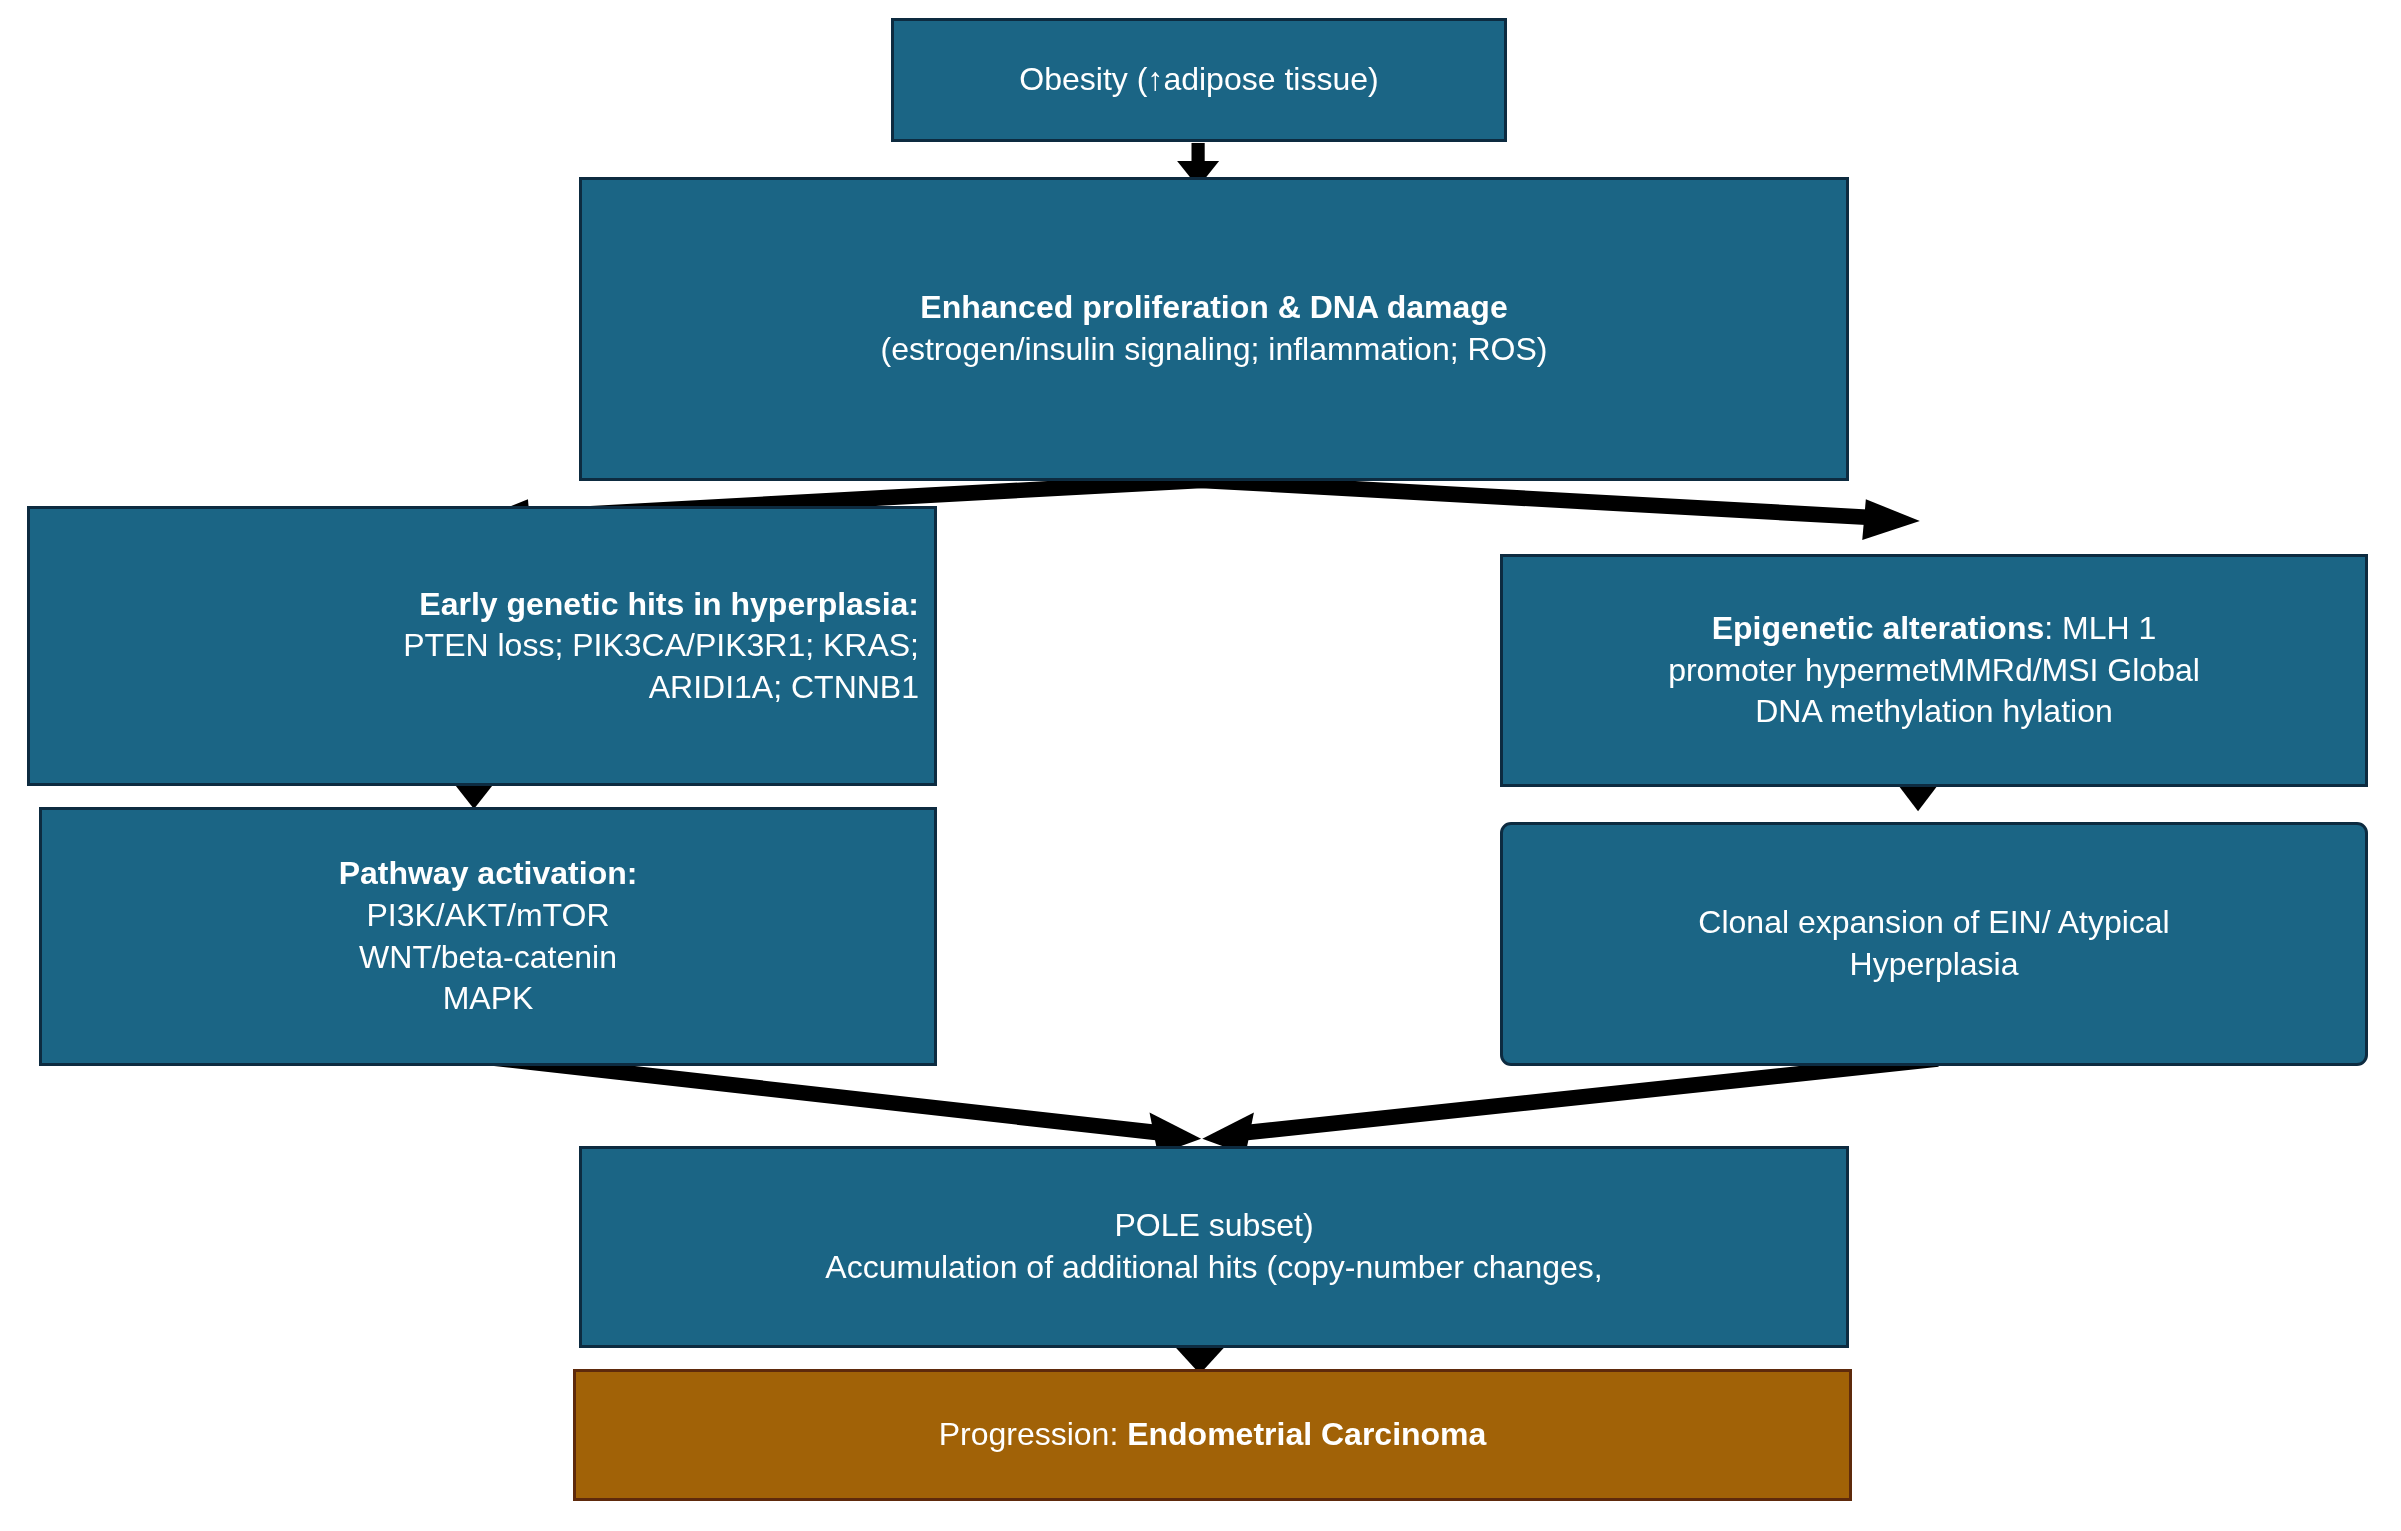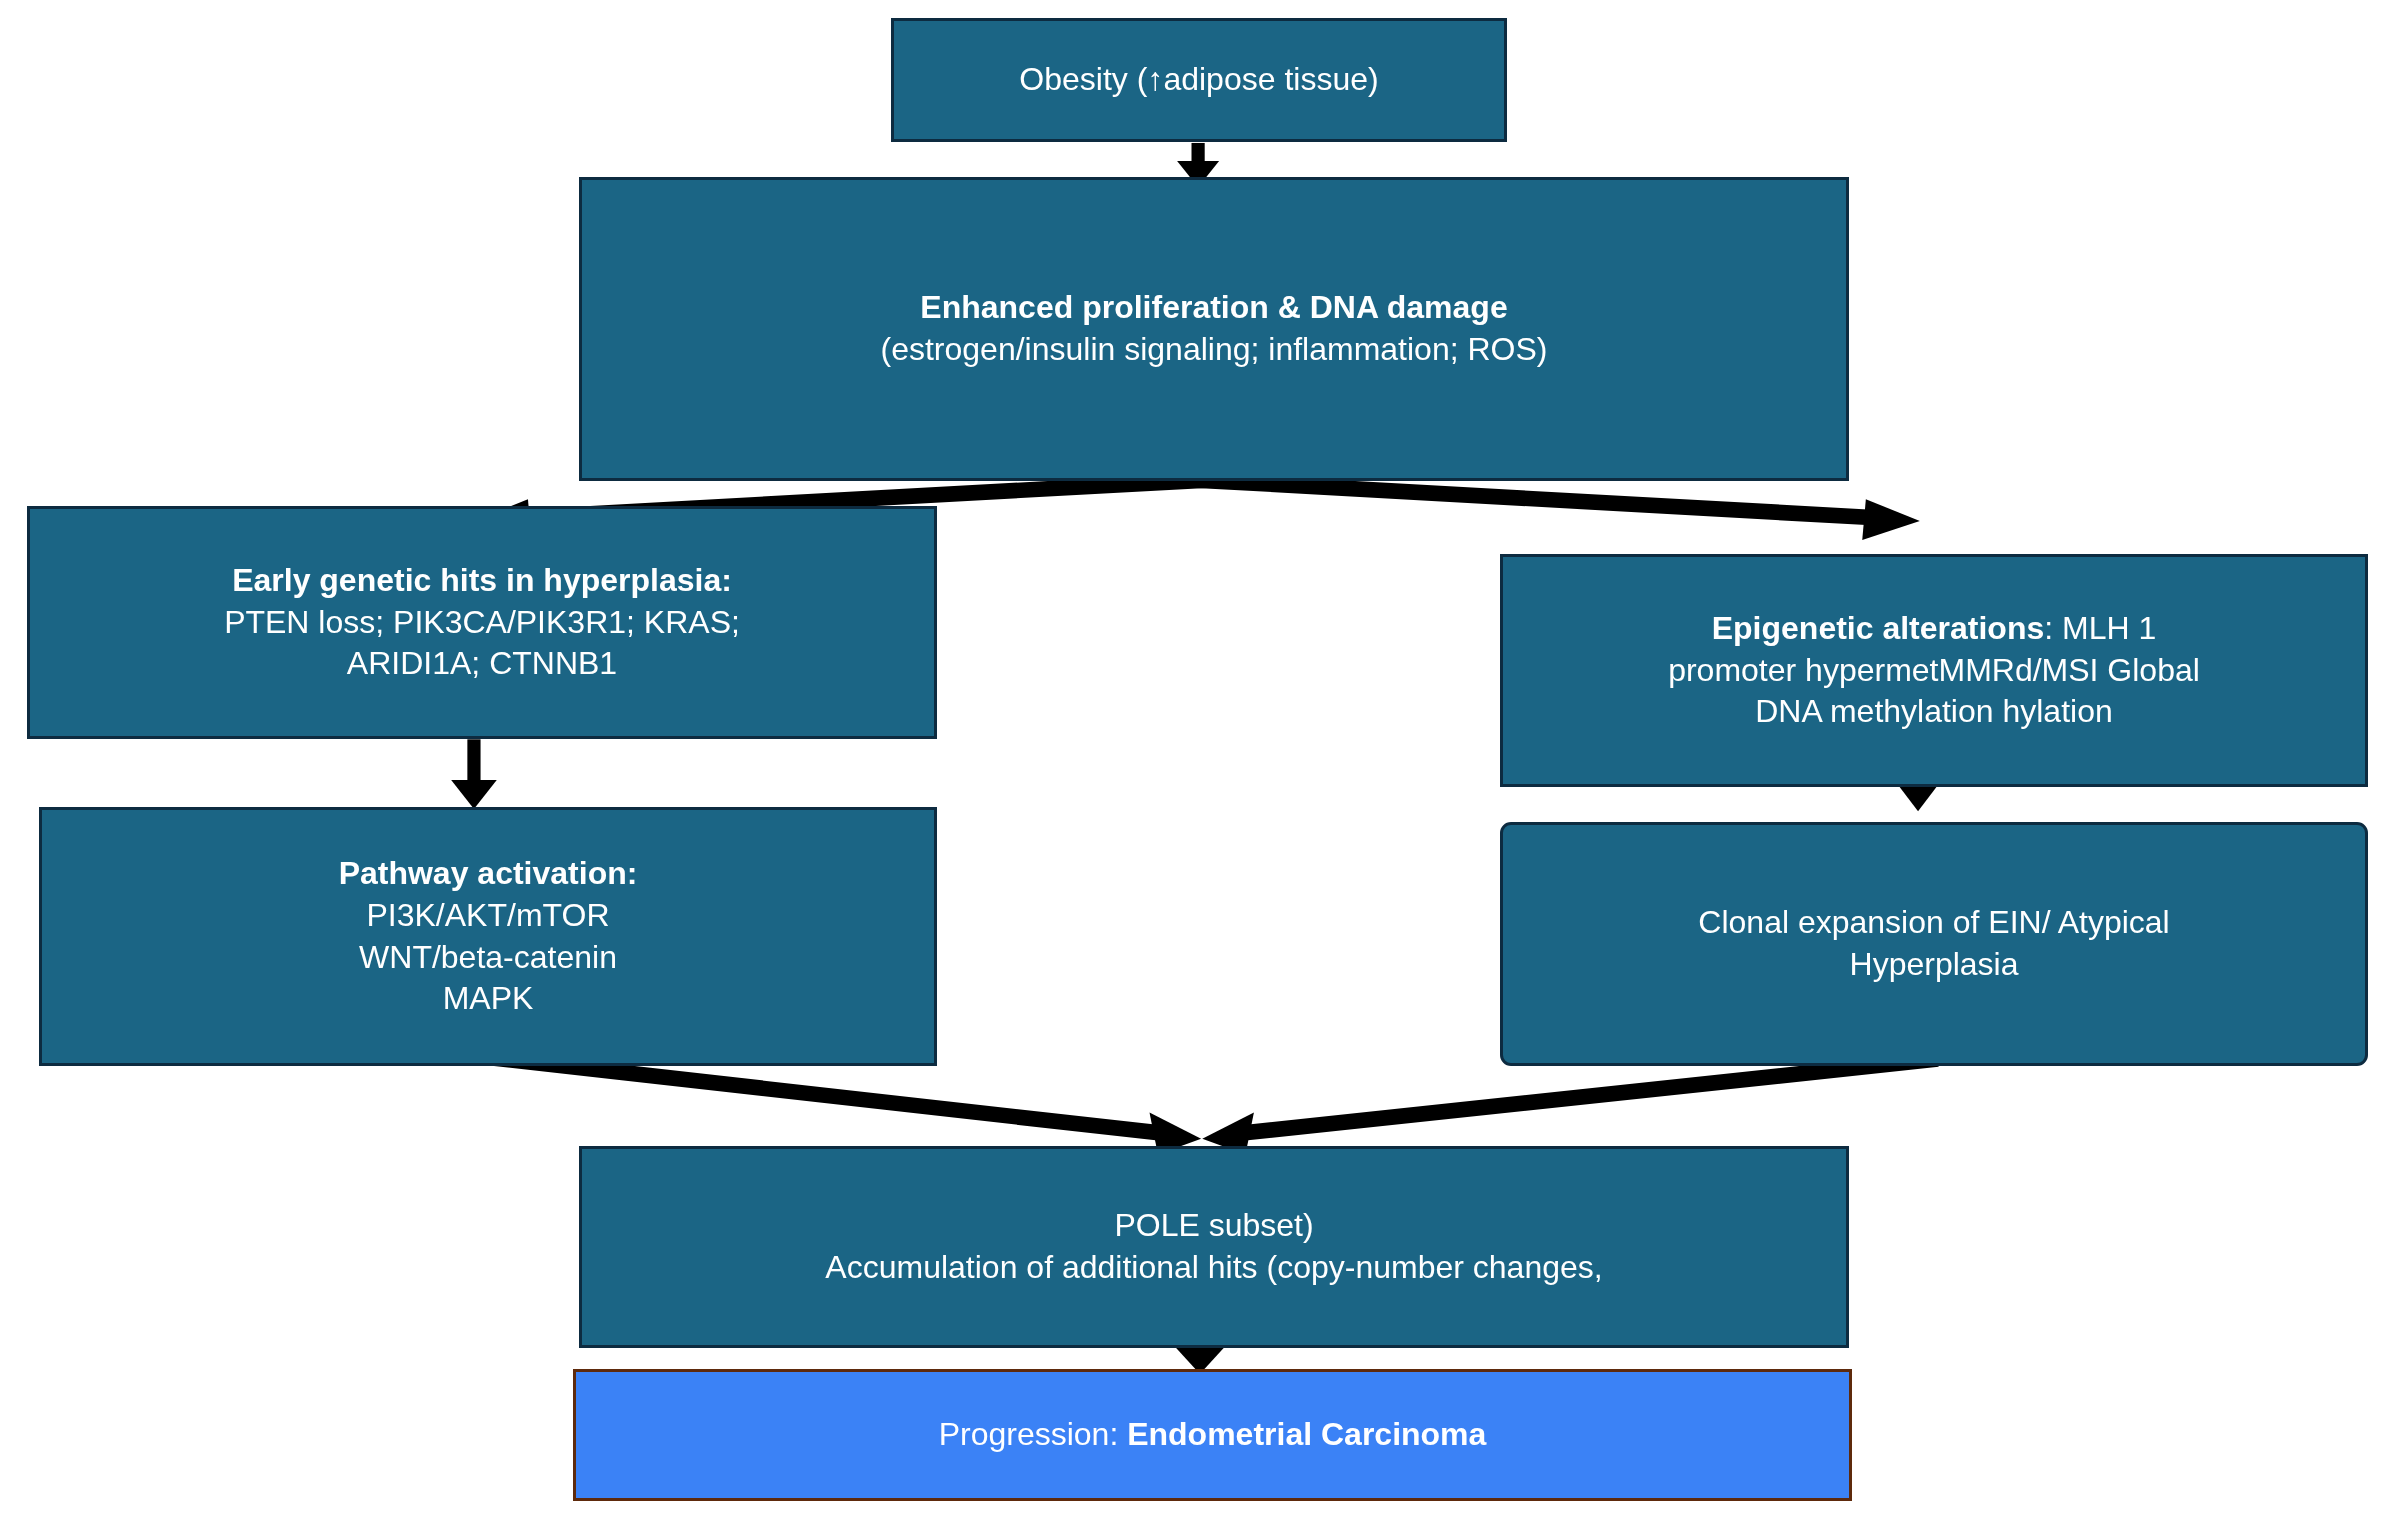--- a/index.html
+++ b/index.html
@@ -39,33 +39,33 @@
     border: 3px solid #0d2b40;
     padding: 6px 15px;
     line-height: 1.30;
     z-index: 3;
   }
   .node.teal {
     background: #1b6585;
     border-color: #0d2b40;
   }
   .node.orange {
-    background: #3b82f6;
+    background: #a16207;
     border-color: #5e2a0c;
   }
   .node .line {
     display: block;
     width: 100%;
   }
   .b { font-weight: bold; }
 
   
   #node-obesity      { left: 891px; top: 18px;   width: 616px; height: 124px;  font-size: 32px; }
   #node-proliferation{ left: 579px;  top: 177px;  width: 1270px; height: 304px;  font-size: 32px; }
-  #node-genetic-hits { left: 27px;   top: 506px;  width: 910px; height: 233px;  font-size: 32px; }
+  #node-genetic-hits { left: 27px;   top: 506px;  width: 910px; height: 280px;  font-size: 32px; text-align: right; }
   #node-epigenetic   { left: 1500px; top: 506px;  width: 868px; height: 233px;  font-size: 32px; margin-top: 48px; }
   #node-pathway      { left: 39px;   top: 807px; width: 898px; height: 259px;  font-size: 32px; }
   #node-clonal       { left: 1500px; top: 822px; width: 868px; height: 244px;  font-size: 32px; border-radius: 11px; }
   #node-accumulation { left: 579px;  top: 1146px; width: 1270px; height: 202px;  font-size: 32px; }
   #node-progression  { left: 573px;  top: 1369px; width: 1279px; height: 132px;  font-size: 32px; }
 </style>
 </head>
 <body>
 
 <div id="canvas">

